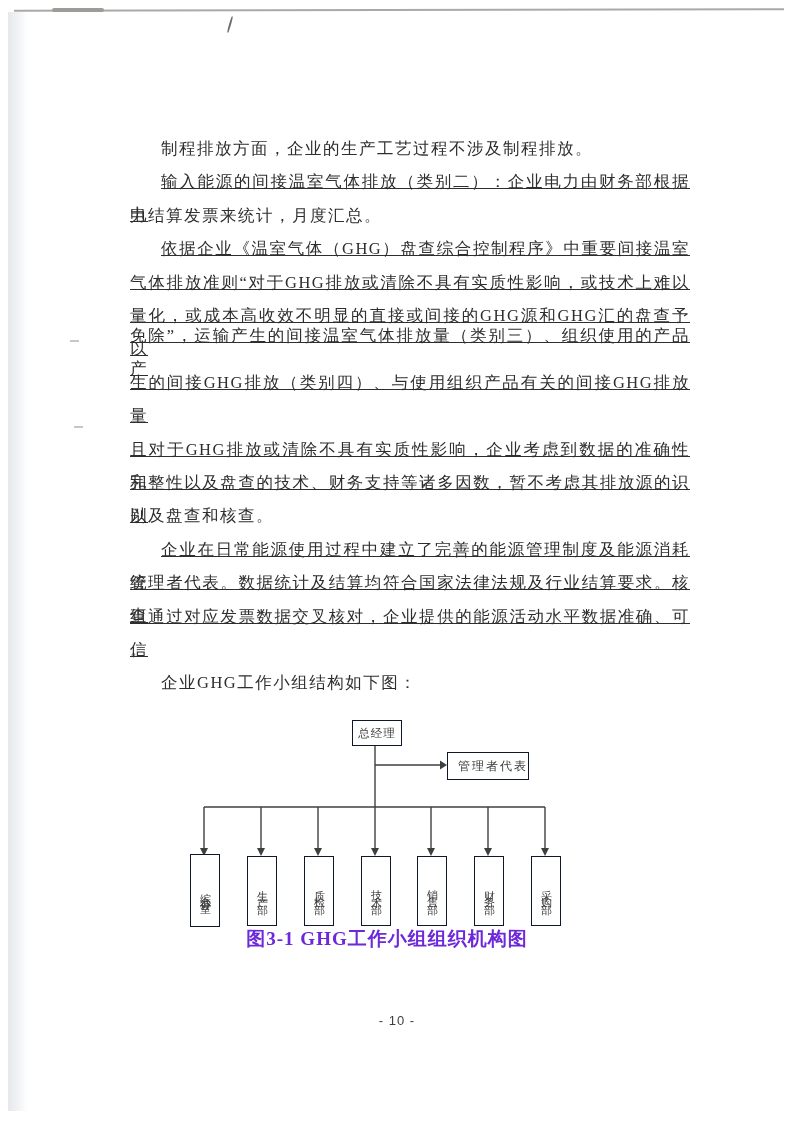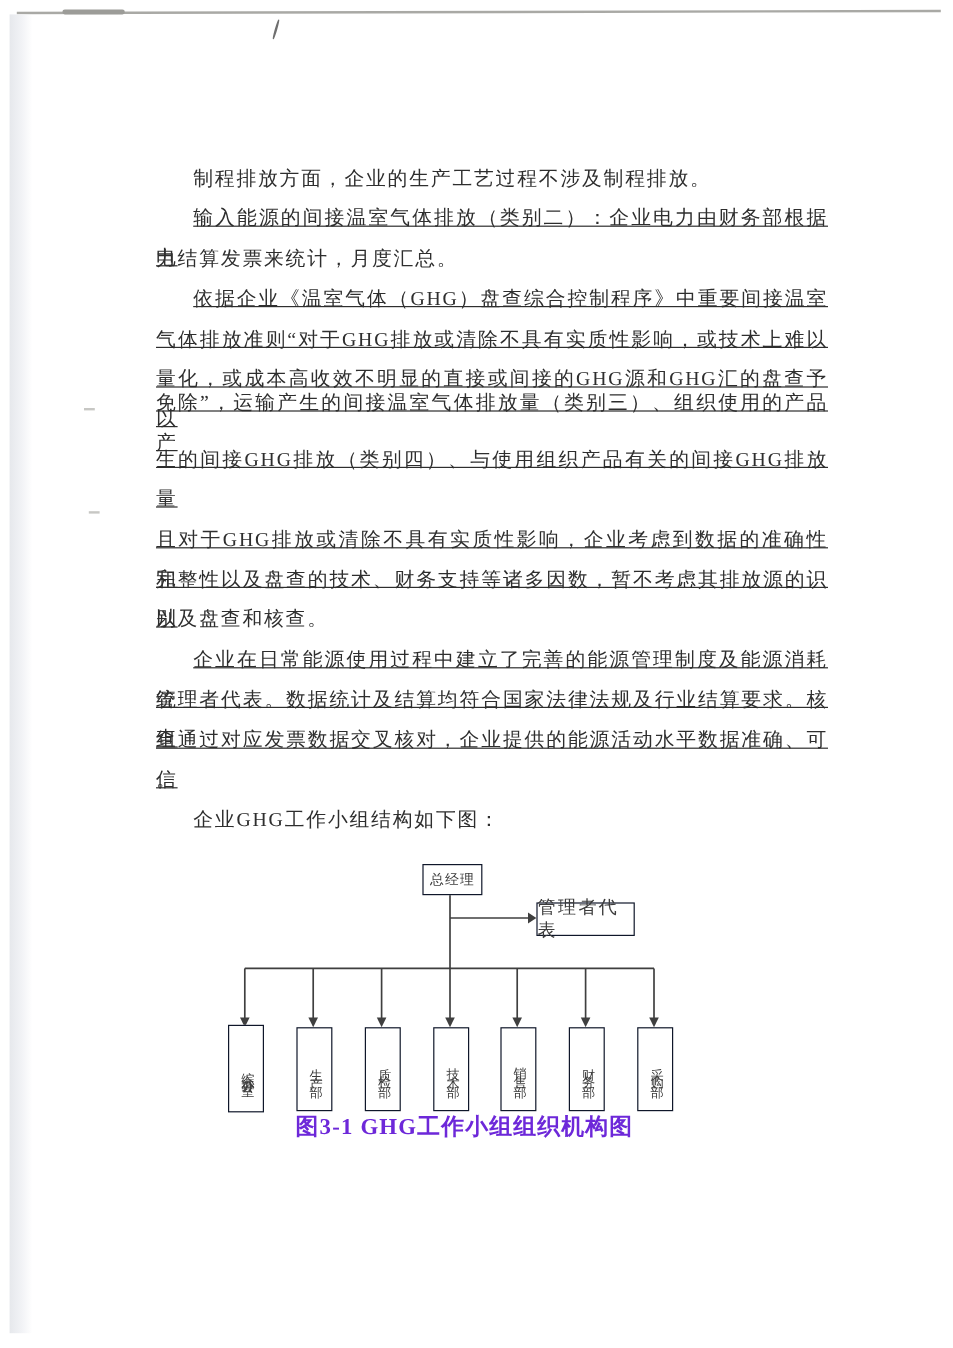--- a/index.html
+++ b/index.html
@@ -33,21 +33,21 @@
   .tline.fill{white-space:normal;text-align:justify;text-align-last:justify;text-decoration:underline;}
   .tline.ind{text-indent:31px;}
 
   
   .node{
     position:absolute;border:1px solid #0f172a;background:#fff;
     display:flex;align-items:center;justify-content:center;
     color:#3c3c3c;
   }
   .gm-box{left:352px;top:720px;width:48px;height:24px;font-size:11.5px;letter-spacing:1px;}
-  .rep-box{left:447px;top:752px;width:80px;height:26px;font-size:15px;letter-spacing:2px;}
+  .rep-box{left:447px;top:752px;width:80px;height:26px;font-size:12px;letter-spacing:2px;justify-content:flex-end;}
   .dept{top:856px;width:28px;height:68px;font-size:11px;}
   .dept span{writing-mode:vertical-rl;text-orientation:upright;letter-spacing:7px;line-height:1;}
   .dept.wide{top:854px;height:71px;}
   .dept.wide span{letter-spacing:2.5px;}
   .connector-svg{position:absolute;left:0;top:0;pointer-events:none;}
 
   .fig-caption{
     position:absolute;left:224px;top:926px;width:326px;text-align:center;
     font-size:19px;font-weight:600;letter-spacing:1px;color:#6d28d9;white-space:nowrap;
   }
@@ -134,14 +134,15 @@
   </div>
   <div class="node dept" style="left:474px">
     <span>财务部</span>
   </div>
   <div class="node dept" style="left:531px">
     <span>采购部</span>
   </div>
 
   <div class="fig-caption">图3-1  GHG工作小组组织机构图</div>
 
+  <div class="page-number">- 10 -</div>
 
 </div>
 
 </body></html>

